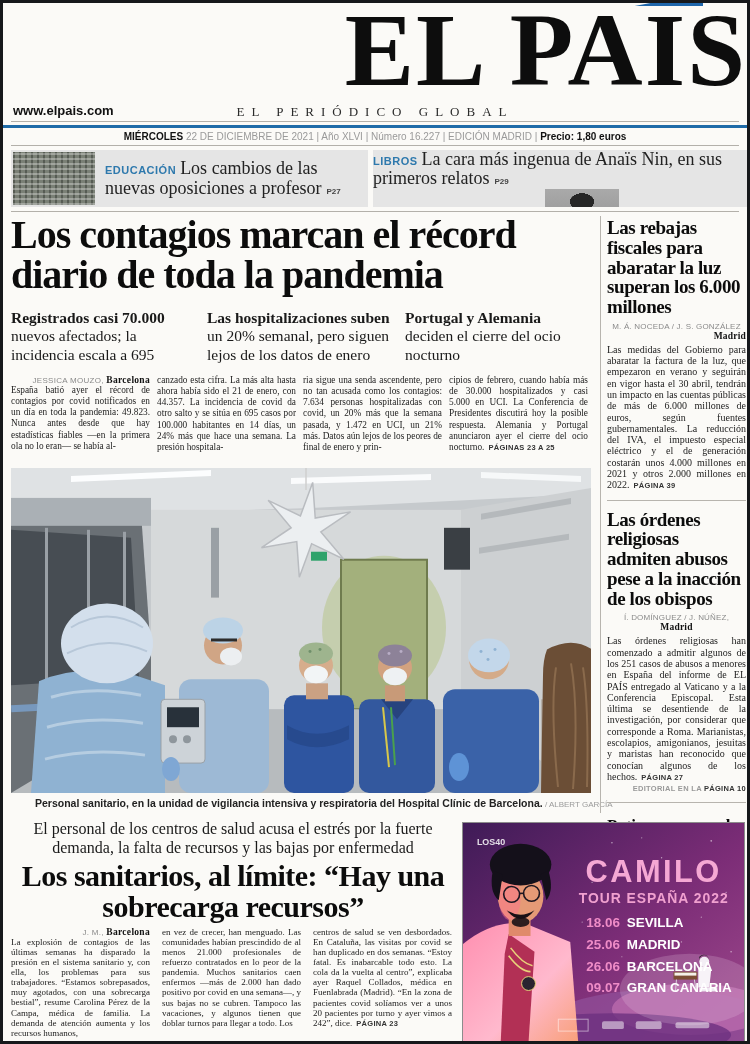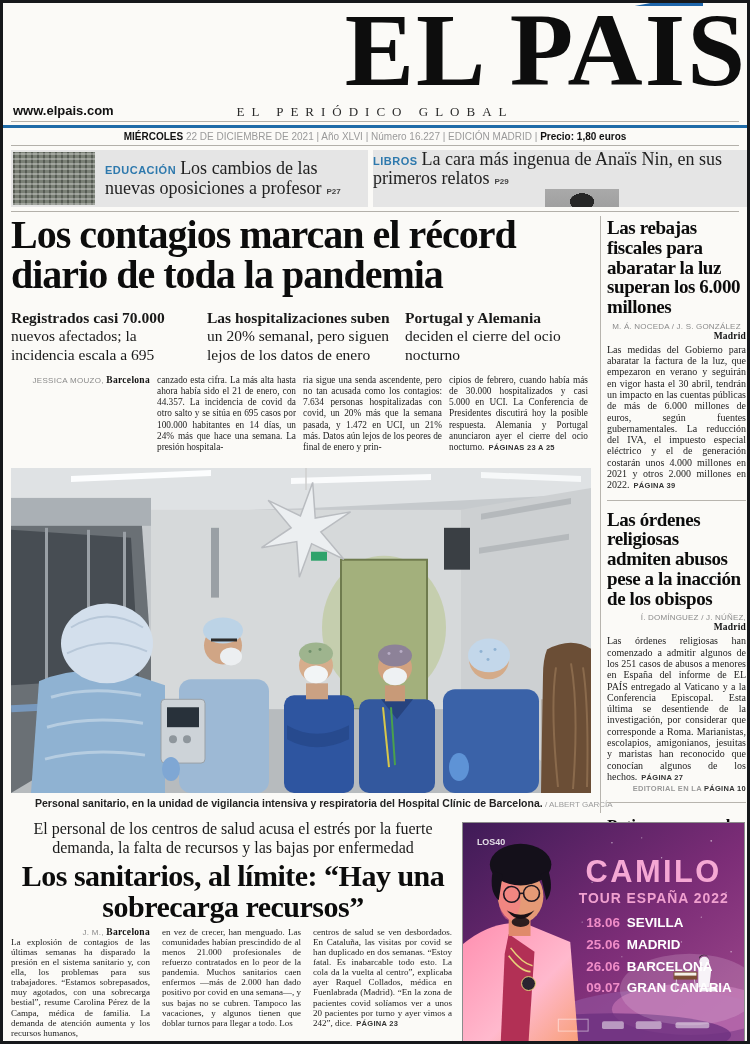--- a/index.html
+++ b/index.html
@@ -107,20 +107,21 @@
 
   <div class="lead-headline">Los contagios marcan el récord diario de toda la pandemia</div>
 
   <div class="subhead sh0"><span class="b">Registrados casi 70.000</span><span> nuevos afectados; la incidencia escala a 695</span></div>
   <div class="subhead sh1"><span class="b">Las hospitalizaciones suben</span><span> un 20% semanal, pero siguen lejos de los datos de enero</span></div>
   <div class="subhead sh2"><span class="b">Portugal y Alemania</span><span> deciden el cierre del ocio nocturno</span></div>
 
   <div class="lead-body">
     <div class="bodycol lc0">
       <span class="byline"><span>JESSICA MOUZO, </span><span class="city">Barcelona</span></span>
+      <span>España batió ayer el récord de contagios por covid notificados en un día en toda la pandemia: 49.823. Nunca antes desde que hay estadísticas fiables —en la primera ola no lo eran— se había al-</span>
     </div>
     <div class="bodycol lc1">canzado esta cifra. La más alta hasta ahora había sido el 21 de enero, con 44.357. La incidencia de covid da otro salto y se sitúa en 695 casos por 100.000 habitantes en 14 días, un 24% más que hace una semana. La presión hospitala-</div>
     <div class="bodycol lc2">ria sigue una senda ascendente, pero no tan acusada como los contagios: 7.634 personas hospitalizadas con covid, un 20% más que la semana pasada, y 1.472 en UCI, un 21% más. Datos aún lejos de los peores de final de enero y prin-</div>
     <div class="bodycol lc3">
       <span>cipios de febrero, cuando había más de 30.000 hospitalizados y casi 5.000 en UCI. La Conferencia de Presidentes discutirá hoy la posible respuesta. Alemania y Portugal anunciaron ayer el cierre del ocio nocturno.</span><span class="pgref">PÁGINAS 23 A 25</span>
     </div>
   </div>
 
   <div class="main-photo">
     <svg width="100%" height="100%" viewBox="0 0 580 326" preserveAspectRatio="none">
@@ -211,21 +212,21 @@
   <div class="sidebar">
     <div>
       <h2 class="sb-head">Las rebajas fiscales para abaratar la luz superan los 6.000 millones</h2>
       <div class="sb-byl">M. Á. NOCEDA / J. S. GONZÁLEZ</div>
       <div class="sb-byl sb-byl-r"><span class="city">Madrid</span></div>
       <div class="sb-body"><span>Las medidas del Gobierno para abaratar la factura de la luz, que empezaron en verano y seguirán en vigor hasta el 30 abril, tendrán un impacto en las cuentas públicas de más de 6.000 millones de euros, según fuentes gubernamentales. La reducción del IVA, el impuesto especial eléctrico y el de generación costarán unos 4.000 millones en 2021 y otros 2.000 millones en 2022.</span><span class="pgref">PÁGINA 39</span></div>
       <div class="sb-div"></div>
     </div>
     <div>
       <h2 class="sb-head">Las órdenes religiosas admiten abusos pese a la inacción de los obispos</h2>
-      <div class="sb-byl" style="text-align:right"><span>Í. DOMÍNGUEZ / J. NÚÑEZ, </span><span class="city">Madrid</span></div>
+      <div class="sb-byl" style="text-align:center"><span>Í. DOMÍNGUEZ / J. NÚÑEZ, </span><span class="city">Madrid</span></div>
       <div class="sb-body"><span>Las órdenes religiosas han comenzado a admitir algunos de los 251 casos de abusos a menores en España del informe de EL PAÍS entregado al Vaticano y a la Conferencia Episcopal. Esta última se desentiende de la investigación, por considerar que corresponde a Roma. Marianistas, escolapios, amigonianos, jesuitas y maristas han reconocido que conocían algunos de los hechos.</span><span class="pgref">PÁGINA 27</span></div>
       <div class="sb-ed"><span>EDITORIAL EN LA </span><span class="dk">PÁGINA 10</span></div>
       <div class="sb-div"></div>
     </div>
     <div>
       <h2 class="sb-head3"><span>Putin amenaza a la OTAN con una dura respuesta militar a su “hostilidad”</span><span class="pgref">P3</span></h2>
     </div>
   </div>
 
   <div class="standfirst">El personal de los centros de salud acusa el estrés por la fuerte demanda, la falta de recursos y las bajas por enfermedad</div>

